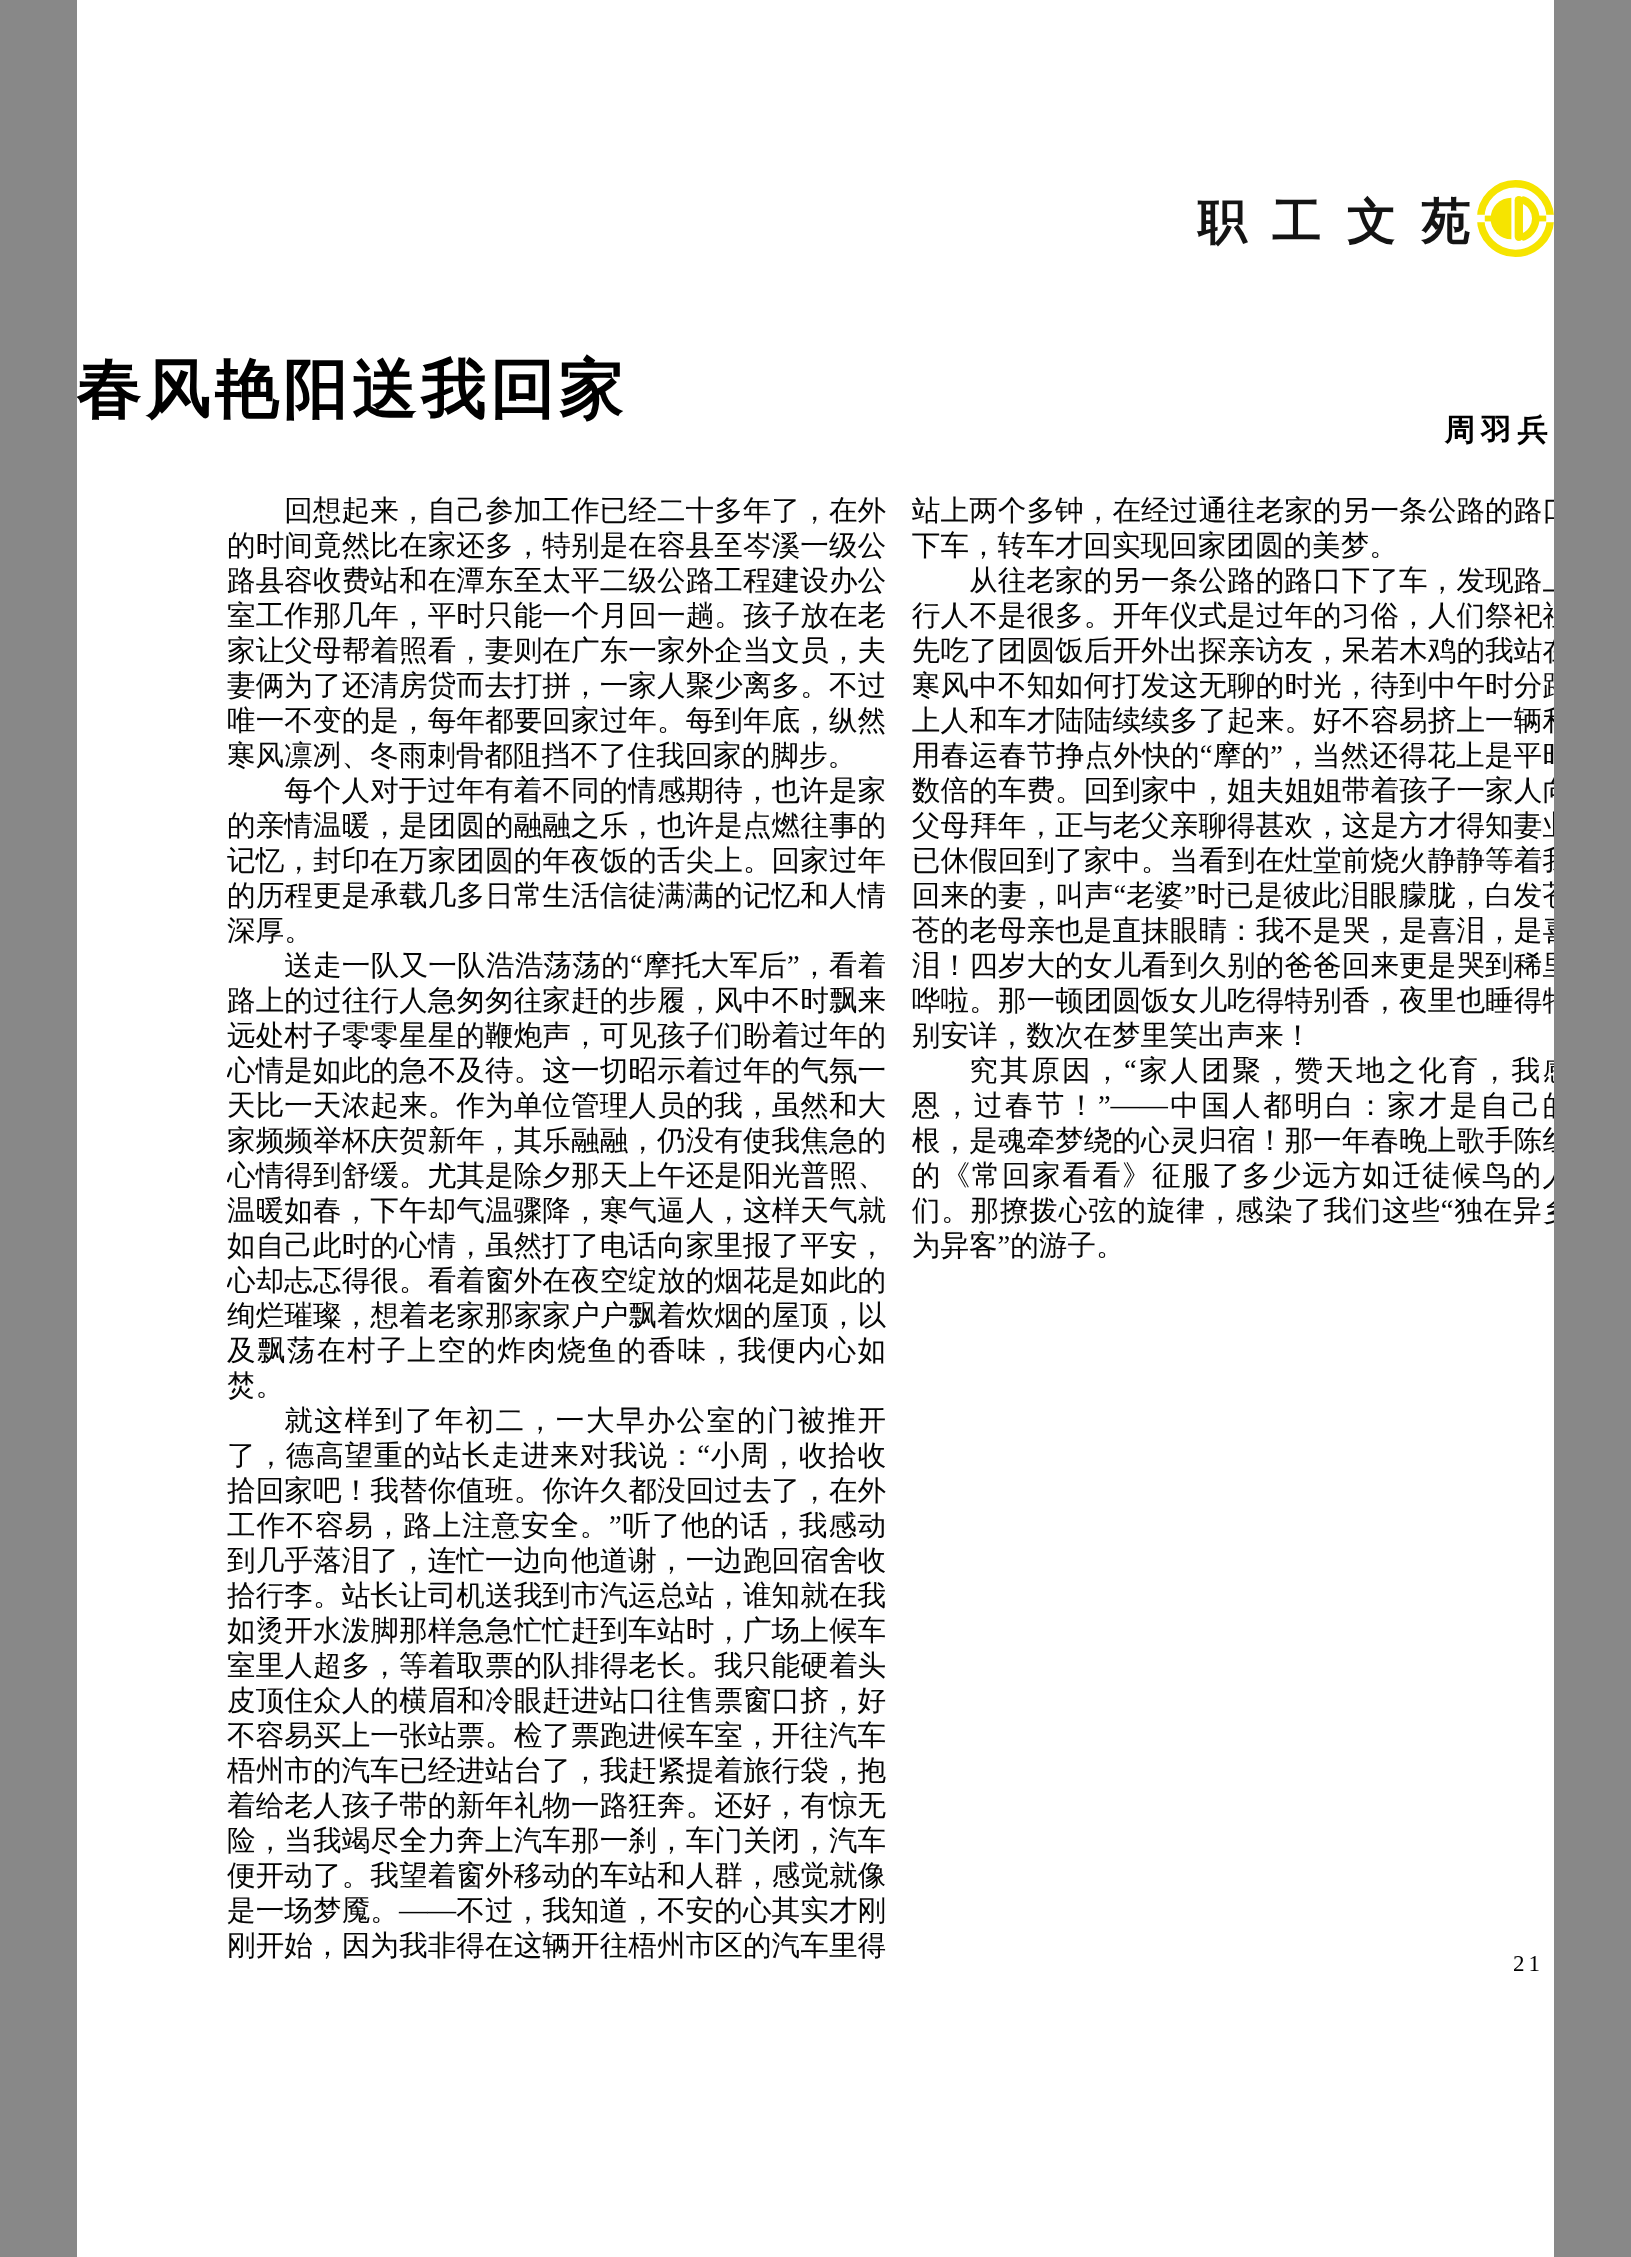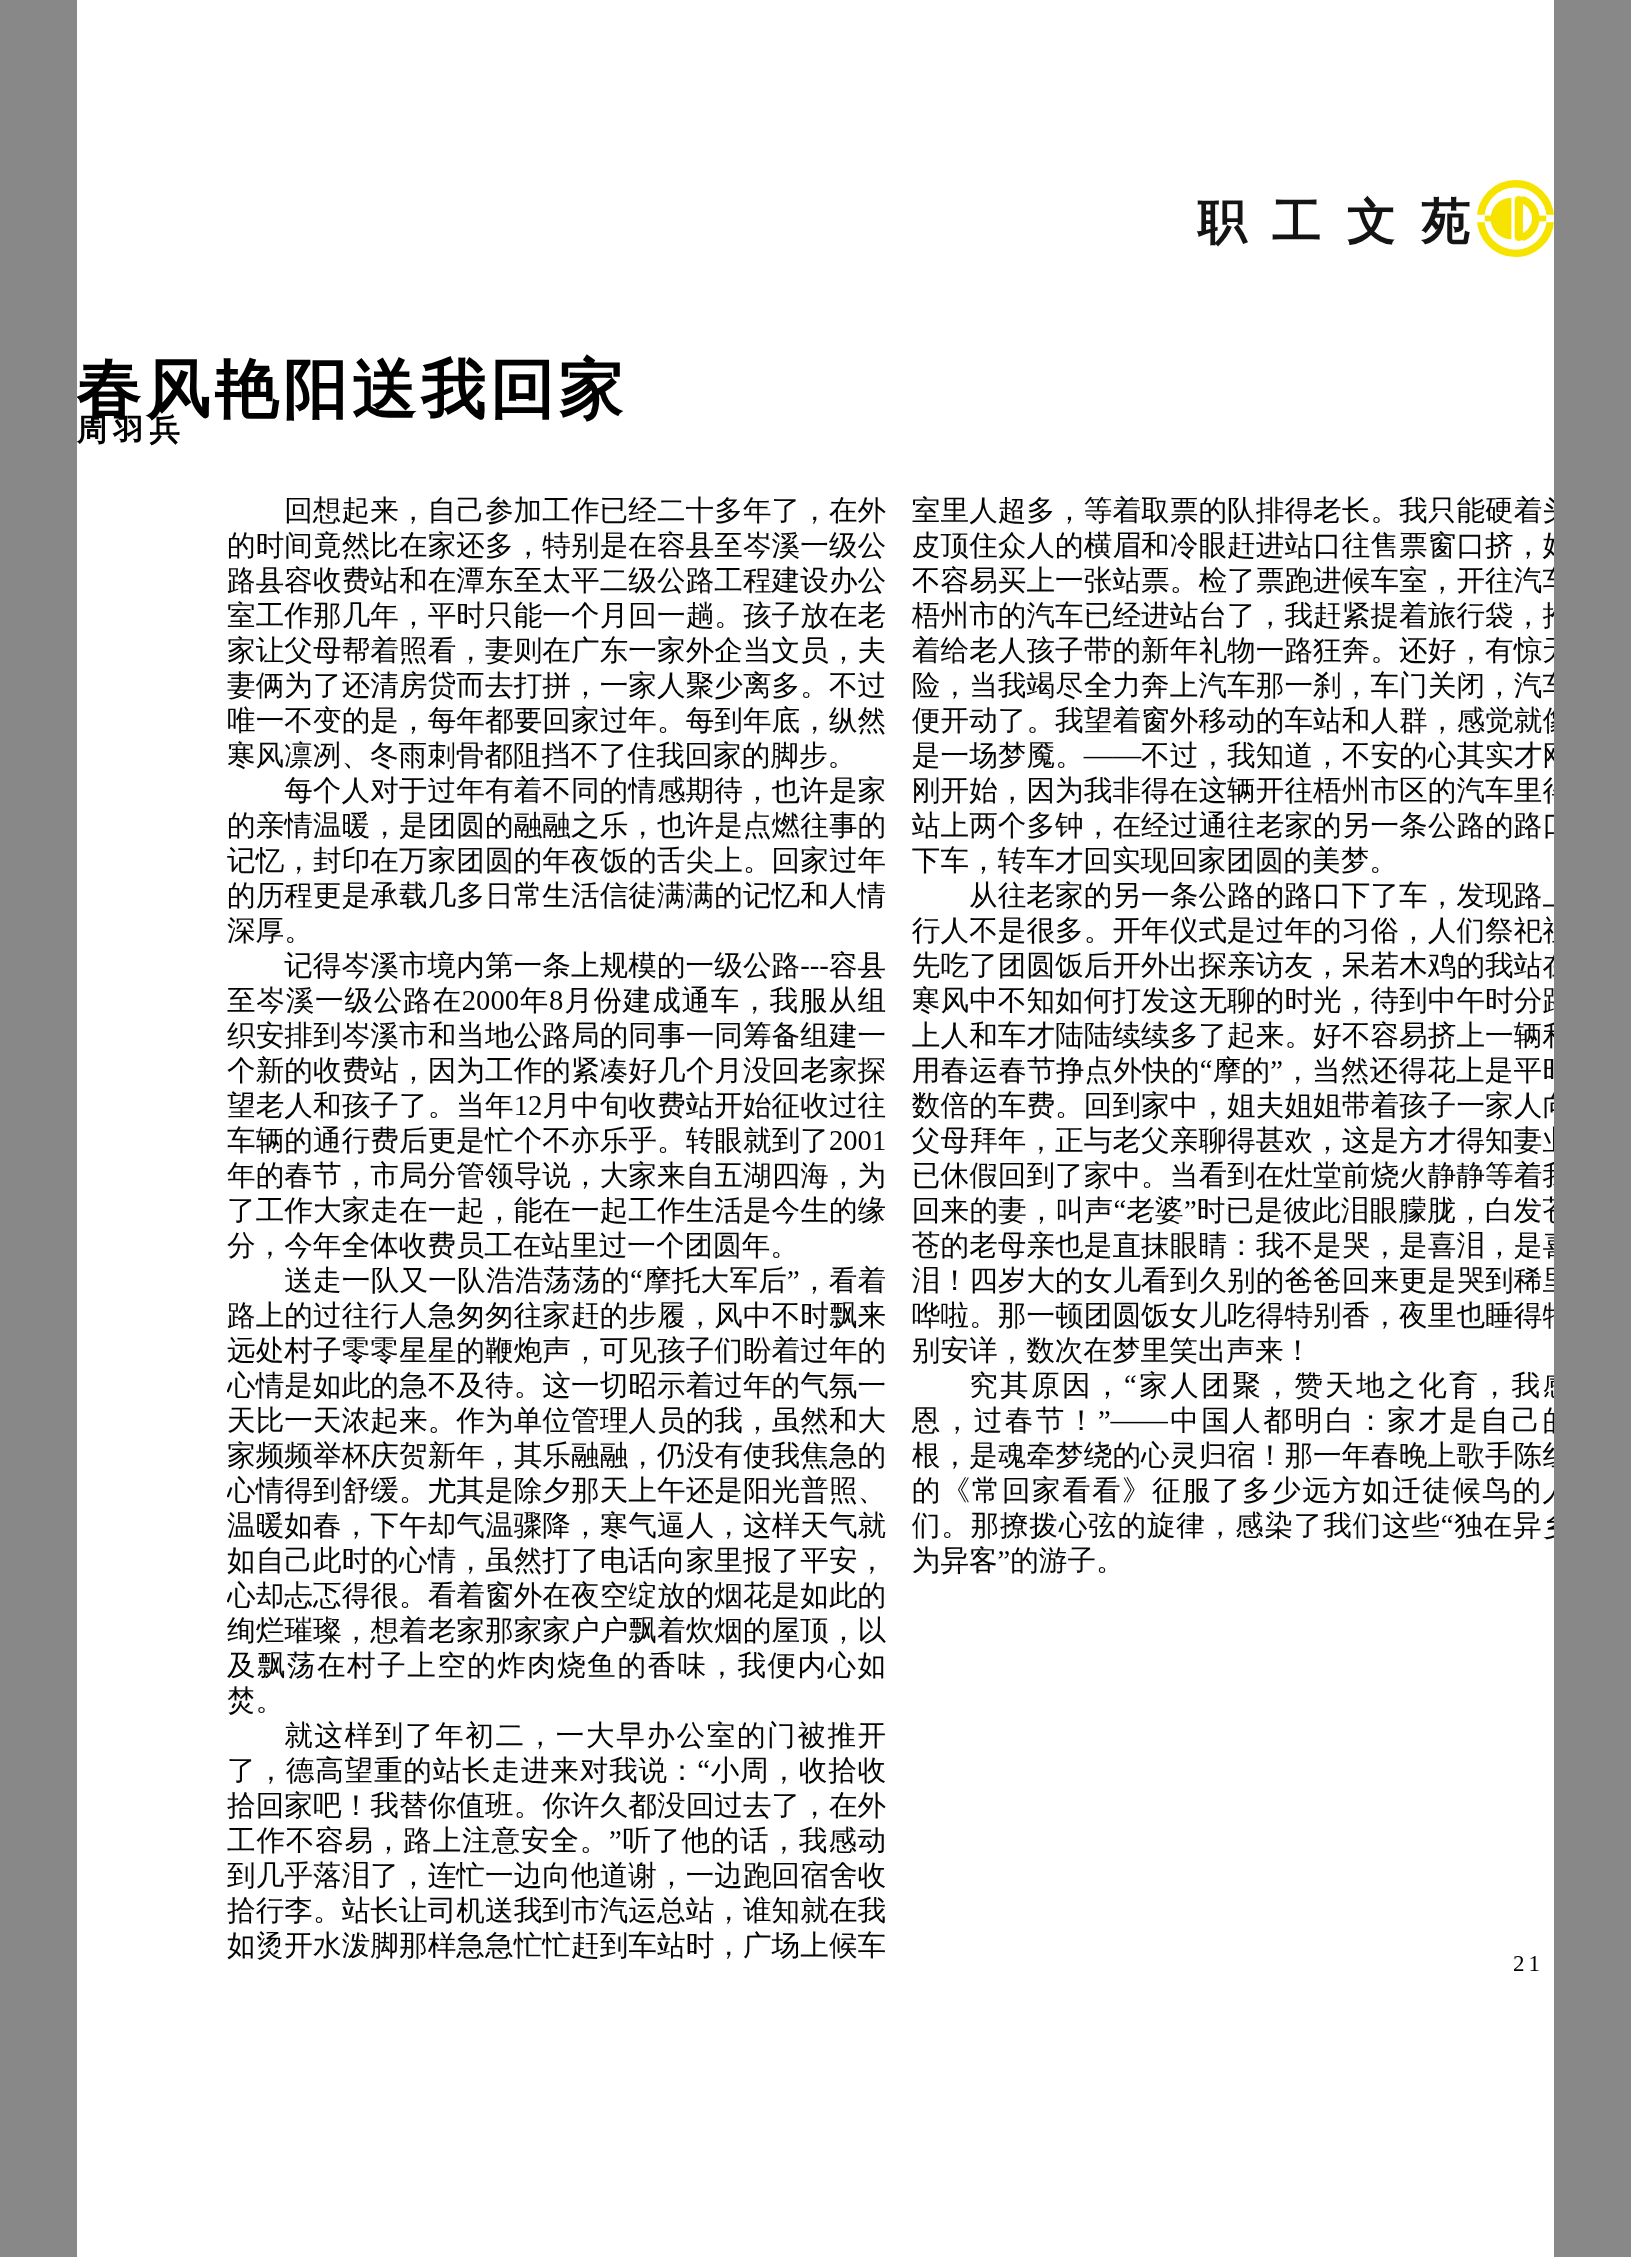--- a/index.html
+++ b/index.html
@@ -38,21 +38,21 @@
     text-align:left;
     font-size:65px;
     font-weight:bold;
     letter-spacing:3.9px;
     color:#000;
   }
   .article-author{
     position:absolute;
     top:410px;left:0;
     width:100%;
-    text-align:left;
+    text-align:right;
     font-size:30.5px;
     font-weight:bold;
     letter-spacing:5.9px;
     color:#000;
   }
   
   .article-body{
     position:absolute;
     top:493px;left:150px;
     width:1344px;height:1497px;
@@ -104,21 +104,20 @@
     </svg>
   </div>
 
   <h1 class="article-title">春风艳阳送我回家</h1>
 
   <div class="article-author">周羽兵</div>
 
   <div class="article-body">
     <p>回想起来，自己参加工作已经二十多年了，在外的时间竟然比在家还多，特别是在容县至岑溪一级公路县容收费站和在潭东至太平二级公路工程建设办公室工作那几年，平时只能一个月回一趟。孩子放在老家让父母帮着照看，妻则在广东一家外企当文员，夫妻俩为了还清房贷而去打拼，一家人聚少离多。不过唯一不变的是，每年都要回家过年。每到年底，纵然寒风凛冽、冬雨刺骨都阻挡不了住我回家的脚步。</p>
     <p>每个人对于过年有着不同的情感期待，也许是家的亲情温暖，是团圆的融融之乐，也许是点燃往事的记忆，封印在万家团圆的年夜饭的舌尖上。回家过年的历程更是承载几多日常生活信徒满满的记忆和人情深厚。</p>
-    <p>记得岑溪市境内第一条上规模的一级公路---容县至岑溪一级公路在2000年8月份建成通车，我服从组织安排到岑溪市和当地公路局的同事一同筹备组建一个新的收费站，因为工作的紧凑好几个月没回老家探望老人和孩子了。当年12月中旬收费站开始征收过往车辆的通行费后更是忙个不亦乐乎。转眼就到了2001年的春节，市局分管领导说，大家来自五湖四海，为了工作大家走在一起，能在一起工作生活是今生的缘分，今年全体收费员工在站里过一个团圆年。</p>
     <p>送走一队又一队浩浩荡荡的“摩托大军后”，看着路上的过往行人急匆匆往家赶的步履，风中不时飘来远处村子零零星星的鞭炮声，可见孩子们盼着过年的心情是如此的急不及待。这一切昭示着过年的气氛一天比一天浓起来。作为单位管理人员的我，虽然和大家频频举杯庆贺新年，其乐融融，仍没有使我焦急的心情得到舒缓。尤其是除夕那天上午还是阳光普照、温暖如春，下午却气温骤降，寒气逼人，这样天气就如自己此时的心情，虽然打了电话向家里报了平安，心却忐忑得很。看着窗外在夜空绽放的烟花是如此的绚烂璀璨，想着老家那家家户户飘着炊烟的屋顶，以及飘荡在村子上空的炸肉烧鱼的香味，我便内心如焚。</p>
     <p>就这样到了年初二，一大早办公室的门被推开了，德高望重的站长走进来对我说：“小周，收拾收拾回家吧！我替你值班。你许久都没回过去了，在外工作不容易，路上注意安全。”听了他的话，我感动到几乎落泪了，连忙一边向他道谢，一边跑回宿舍收拾行李。站长让司机送我到市汽运总站，谁知就在我如烫开水泼脚那样急急忙忙赶到车站时，广场上候车室里人超多，等着取票的队排得老长。我只能硬着头皮顶住众人的横眉和冷眼赶进站口往售票窗口挤，好不容易买上一张站票。检了票跑进候车室，开往汽车梧州市的汽车已经进站台了，我赶紧提着旅行袋，抱着给老人孩子带的新年礼物一路狂奔。还好，有惊无险，当我竭尽全力奔上汽车那一刹，车门关闭，汽车便开动了。我望着窗外移动的车站和人群，感觉就像是一场梦魇。——不过，我知道，不安的心其实才刚刚开始，因为我非得在这辆开往梧州市区的汽车里得站上两个多钟，在经过通往老家的另一条公路的路口下车，转车才回实现回家团圆的美梦。</p>
     <p>从往老家的另一条公路的路口下了车，发现路上行人不是很多。开年仪式是过年的习俗，人们祭祀祖先吃了团圆饭后开外出探亲访友，呆若木鸡的我站在寒风中不知如何打发这无聊的时光，待到中午时分路上人和车才陆陆续续多了起来。好不容易挤上一辆利用春运春节挣点外快的“摩的”，当然还得花上是平时数倍的车费。回到家中，姐夫姐姐带着孩子一家人向父母拜年，正与老父亲聊得甚欢，这是方才得知妻业已休假回到了家中。当看到在灶堂前烧火静静等着我回来的妻，叫声“老婆”时已是彼此泪眼朦胧，白发苍苍的老母亲也是直抹眼睛：我不是哭，是喜泪，是喜泪！四岁大的女儿看到久别的爸爸回来更是哭到稀里哗啦。那一顿团圆饭女儿吃得特别香，夜里也睡得特别安详，数次在梦里笑出声来！</p>
     <p>究其原因，“家人团聚，赞天地之化育，我感恩，过春节！”——中国人都明白：家才是自己的根，是魂牵梦绕的心灵归宿！那一年春晚上歌手陈红的《常回家看看》征服了多少远方如迁徒候鸟的人们。那撩拨心弦的旋律，感染了我们这些“独在异乡为异客”的游子。</p>
   </div>
 
   <div class="page-number">21</div>
 
 </div>
 

